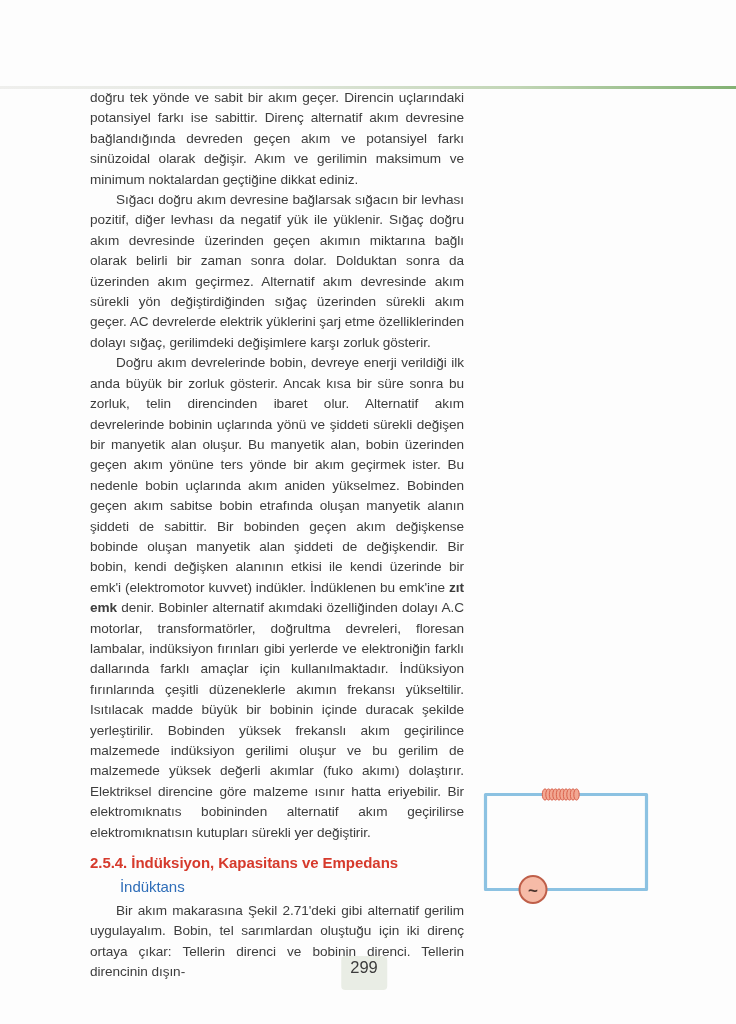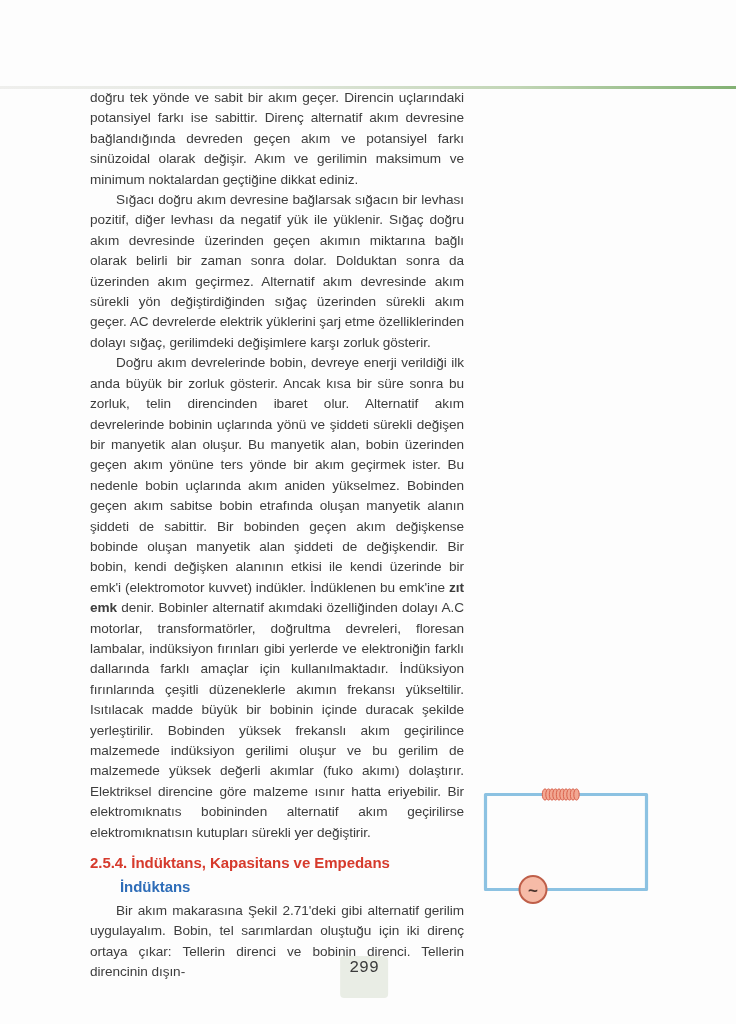--- a/index.html
+++ b/index.html
@@ -25,48 +25,48 @@
     font-size:13.6px; line-height:20.4px; color:#3d3d3d;
     text-align:justify; letter-spacing:-0.05px;
   }
   .text-col p { margin:0; }
   .indent { text-indent:26px; }
   .section-heading {
     color:#d63a2c; font-weight:bold; font-size:15px;
     margin-top:9px !important; line-height:21px; text-align:left;
   }
   .sub-heading {
-    color:#2e6db8; font-weight:bold; font-size:15px;
+    color:#2e6db8; font-weight:normal; font-size:15px;
     margin:3px 0 4px 30px !important; line-height:21px; text-align:left;
   }
   .circuit-figure { position:absolute; left:480px; top:786px; width:172px; height:122px; }
   .figure-caption {
     position:absolute; left:474px; top:906px; width:234px;
     font-size:13px; font-style:italic; color:#3f3f3f; line-height:19px;
   }
   .figure-caption b { font-weight:bold; }
   .page-number-badge {
     position:absolute; left:50%; top:956px; transform:translateX(-4px) translateX(-50%);
-    background:#e9ede5; border-radius:4px; padding:2px 9px 21px 9px;
-    font-family:Liberation Mono, monospace; font-size:16.5px; color:#3b3b3b;
+    background:#e9ede5; border-radius:4px; padding:2px 9px 13px 9px;
+    font-family:Liberation Sans, sans-serif; font-size:16.5px; color:#3b3b3b;
   }
 </style>
 </head>
 <body>
 
 <div class="page">
 
 
   <div class="head-rule"></div>
 
   <div class="text-col">
     <p>doğru tek yönde ve sabit bir akım geçer. Direncin uçlarındaki potansiyel farkı ise sabittir. Direnç alternatif akım devresine bağlandığında devreden geçen akım ve potansiyel farkı sinüzoidal olarak değişir. Akım ve gerilimin maksimum ve minimum noktalardan geçtiğine dikkat ediniz.</p>
     <p class="indent">Sığacı doğru akım devresine bağlarsak sığacın bir levhası pozitif, diğer levhası da negatif yük ile yüklenir. Sığaç doğru akım devresinde üzerinden geçen akımın miktarına bağlı olarak belirli bir zaman sonra dolar. Dolduktan sonra da üzerinden akım geçirmez. Alternatif akım devresinde akım sürekli yön değiştirdiğinden sığaç üzerinden sürekli akım geçer. AC devrelerde elektrik yüklerini şarj etme özelliklerinden dolayı sığaç, gerilimdeki değişimlere karşı zorluk gösterir.</p>
     <p class="indent"><span>Doğru akım devrelerinde bobin, devreye enerji verildiği ilk anda büyük bir zorluk gösterir. Ancak kısa bir süre sonra bu zorluk, telin direncinden ibaret olur. Alternatif akım devrelerinde bobinin uçlarında yönü ve şiddeti sürekli değişen bir manyetik alan oluşur. Bu manyetik alan, bobin üzerinden geçen akım yönüne ters yönde bir akım geçirmek ister. Bu nedenle bobin uçlarında akım aniden yükselmez. Bobinden geçen akım sabitse bobin etrafında oluşan manyetik alanın şiddeti de sabittir. Bir bobinden geçen akım değişkense bobinde oluşan manyetik alan şiddeti de değişkendir. Bir bobin, kendi değişken alanının etkisi ile kendi üzerinde bir emk'i (elektromotor kuvvet) indükler. İndüklenen bu emk'ine </span><b>zıt emk</b><span> denir. Bobinler alternatif akımdaki özelliğinden dolayı A.C motorlar, transformatörler, doğrultma devreleri, floresan lambalar, indüksiyon fırınları gibi yerlerde ve elektroniğin farklı dallarında farklı amaçlar için kullanılmaktadır. İndüksiyon fırınlarında çeşitli düzeneklerle akımın frekansı yükseltilir. Isıtılacak madde büyük bir bobinin içinde duracak şekilde yerleştirilir. Bobinden yüksek frekanslı akım geçirilince malzemede indüksiyon gerilimi oluşur ve bu gerilim de malzemede yüksek değerli akımlar (fuko akımı) dolaştırır. Elektriksel direncine göre malzeme ısınır hatta eriyebilir. Bir elektromıknatıs bobininden alternatif akım geçirilirse elektromıknatısın kutupları sürekli yer değiştirir.</span></p>
-    <p class="section-heading">2.5.4. İndüktans, Kapasitans ve Empedans</p>
+    <p class="section-heading">2.5.4. İndüksiyon, Kapasitans ve Empedans</p>
     <p class="sub-heading">İndüktans</p>
     <p class="indent">Bir akım makarasına Şekil 2.71'deki gibi alternatif gerilim uygulayalım. Bobin, tel sarımlardan oluştuğu için iki direnç ortaya çıkar: Tellerin direnci ve bobinin direnci. Tellerin direncinin dışın-</p>
   </div>
 
   <svg class="circuit-figure" viewBox="0 0 172 122" xmlns="http://www.w3.org/2000/svg">
 
     <rect x="5.5" y="8.5" width="161" height="95" fill="none" stroke="#8cc2e2" stroke-width="3.2" stroke-linejoin="round"></rect>
 
     <g stroke="#d9604a" stroke-width="1" fill="#f2a893">
       <ellipse cx="65" cy="8.5" rx="2.7" ry="5.6"></ellipse>

